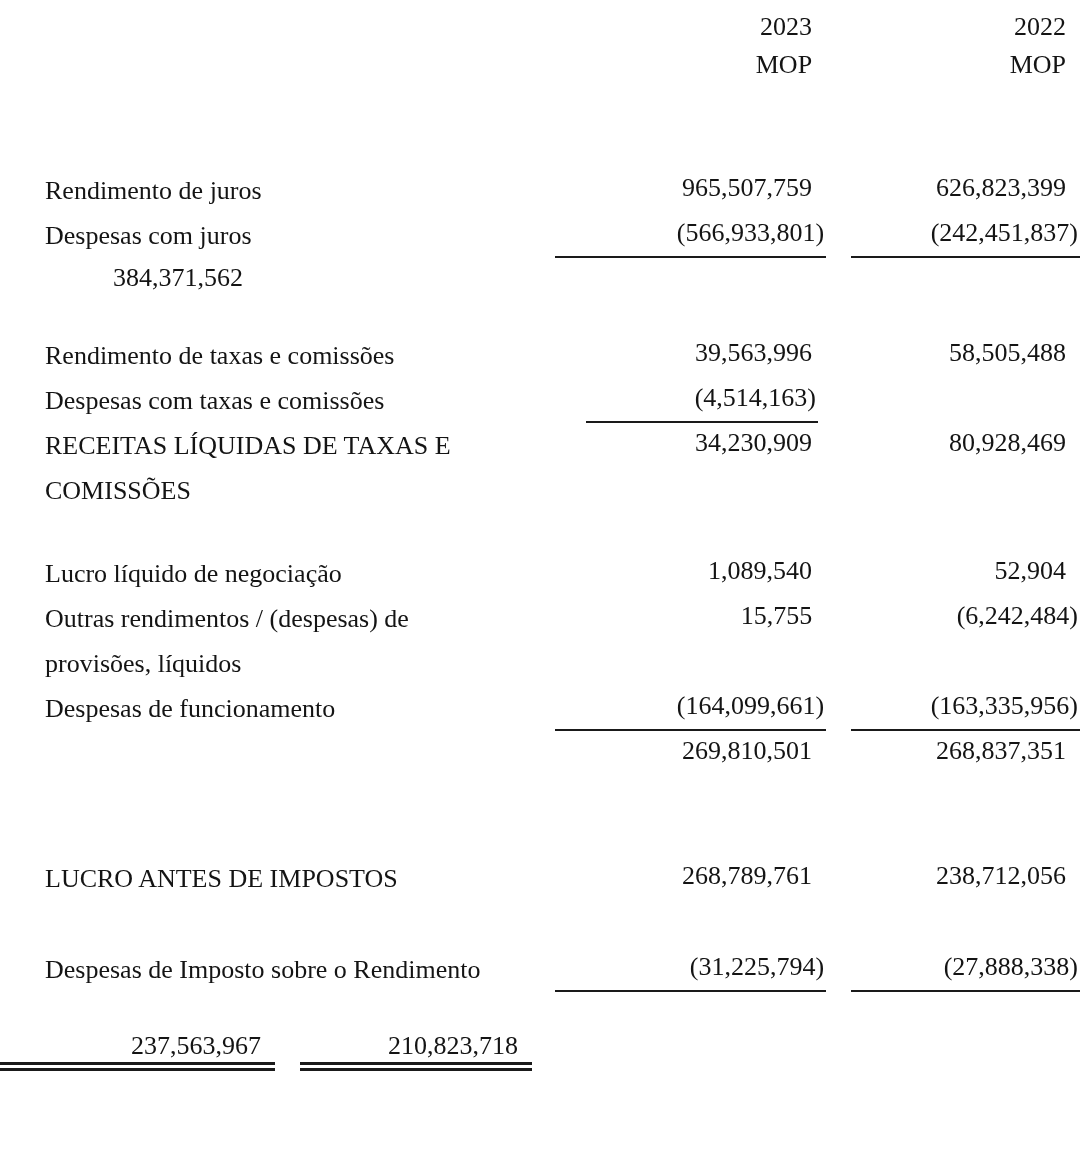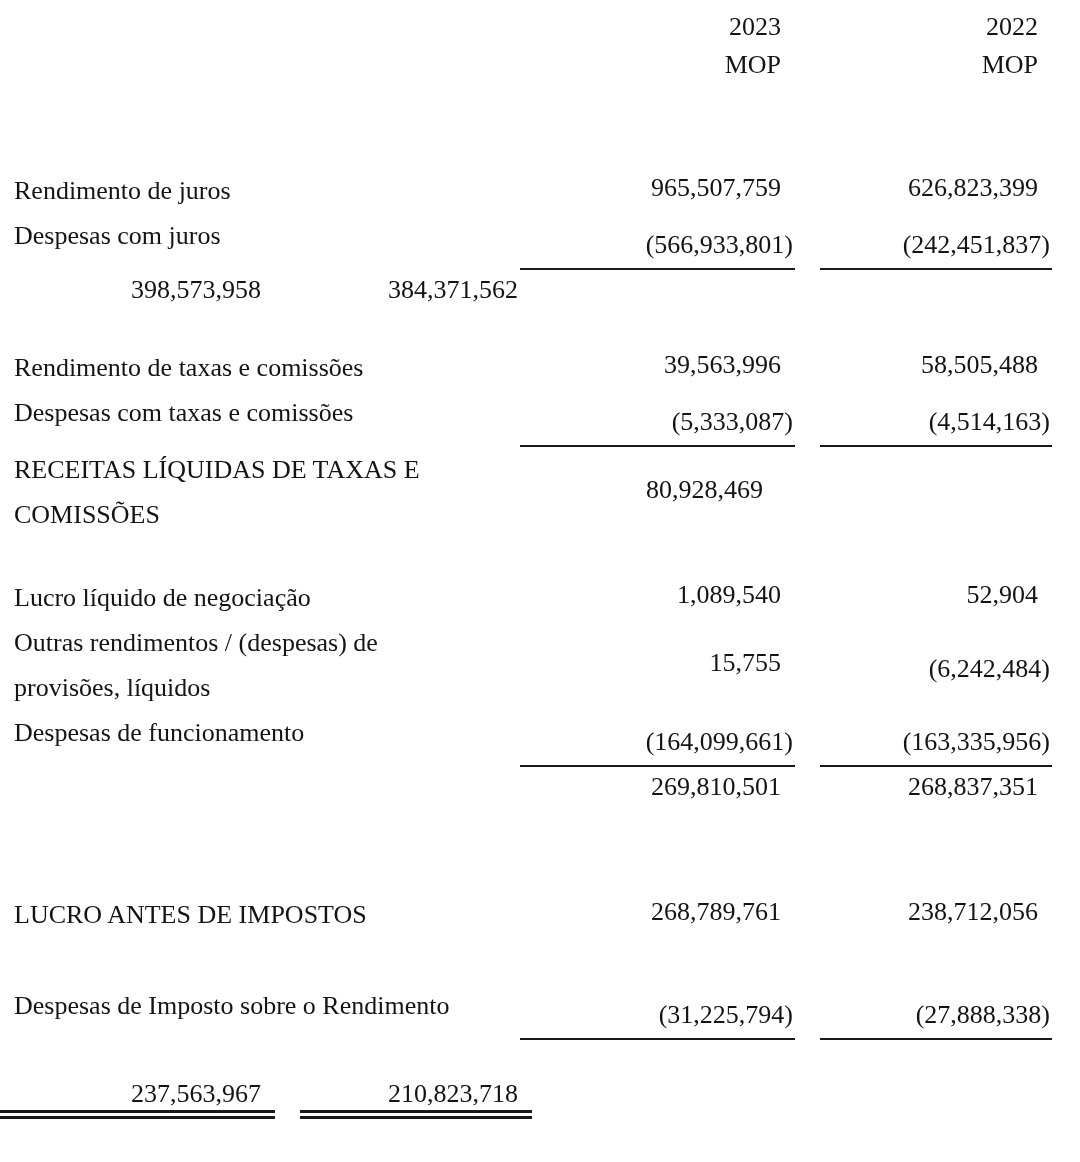--- a/index.html
+++ b/index.html
@@ -9,38 +9,39 @@
     font-family: "Liberation Serif", "DejaVu Serif", serif;
     font-size: 26px;
     color: #141414;
   }
   .page {
     width: 1080px;
     min-height: 1162px;
     padding-top: 8px;
     background: #ffffff;
   }
-  .row { display: flex; align-items: center; }
+  .row { display: flex; align-items: flex-start; }
   .lbl {
     align-self: flex-start;
     width: 520px;
-    padding-left: 14px;
+    padding-left: 4px;
+    margin-left: 41px;
   }
   .lbl-line { line-height: 45px; min-height: 45px; white-space: nowrap; }
   .v {
     height: 45px;
     line-height: 40px;
     text-align: right;
     white-space: nowrap;
   }
   .v1 { width: 275px; }
   .v2 { width: 232px; }
   .gapcol { width: 25px; }
   .pos { padding-right: 14px; }
-  .neg { padding-right: 2px; margin-top: 12px; }
+  .neg { padding-right: 2px; }
   .ul-single { border-bottom: 2px solid #1a1a1a; }
   .ul-double { border-bottom: 9px double #1a1a1a; }
   .hdr .v { height: 38px; line-height: 38px; }
   .gap { width: 100%; }
 </style>
 </head>
 <body>
 
 <div class="page">
 
@@ -71,46 +72,45 @@
       </div>
       <div class="row">
         <div class="lbl">
           <div class="lbl-line">Despesas com juros</div>
         </div>
         <div class="v v1 neg ul-single">(566,933,801)</div>
         <div class="gapcol"></div>
         <div class="v v2 neg ul-single">(242,451,837)</div>
       </div>
       <div class="row">
-        <div class="v v1 pos">398,573,958</div>
         <div class="gapcol"></div>
         <div class="v v2 pos">384,371,562</div>
       </div>
       <div class="gap" style="height: 30px;"></div>
       <div class="row">
         <div class="lbl">
           <div class="lbl-line">Rendimento de taxas e comissões</div>
         </div>
         <div class="v v1 pos">39,563,996</div>
         <div class="gapcol"></div>
         <div class="v v2 pos">58,505,488</div>
       </div>
       <div class="row">
         <div class="lbl">
           <div class="lbl-line">Despesas com taxas e comissões</div>
         </div>
-        <div class="v v1 neg ul-single">(5,333,087)</div>
         <div class="gapcol"></div>
         <div class="v v2 neg ul-single">(4,514,163)</div>
       </div>
       <div class="row">
         <div class="lbl">
           <div class="lbl-line">RECEITAS LÍQUIDAS DE TAXAS E</div>
           <div class="lbl-line">COMISSÕES</div>
         </div>
+        <div class="v v1 pos">34,230,909</div>
         <div class="gapcol"></div>
         <div class="v v2 pos">80,928,469</div>
       </div>
       <div class="gap" style="height: 38px;"></div>
       <div class="row">
         <div class="lbl">
           <div class="lbl-line">Lucro líquido de negociação</div>
         </div>
         <div class="v v1 pos">1,089,540</div>
         <div class="gapcol"></div>

